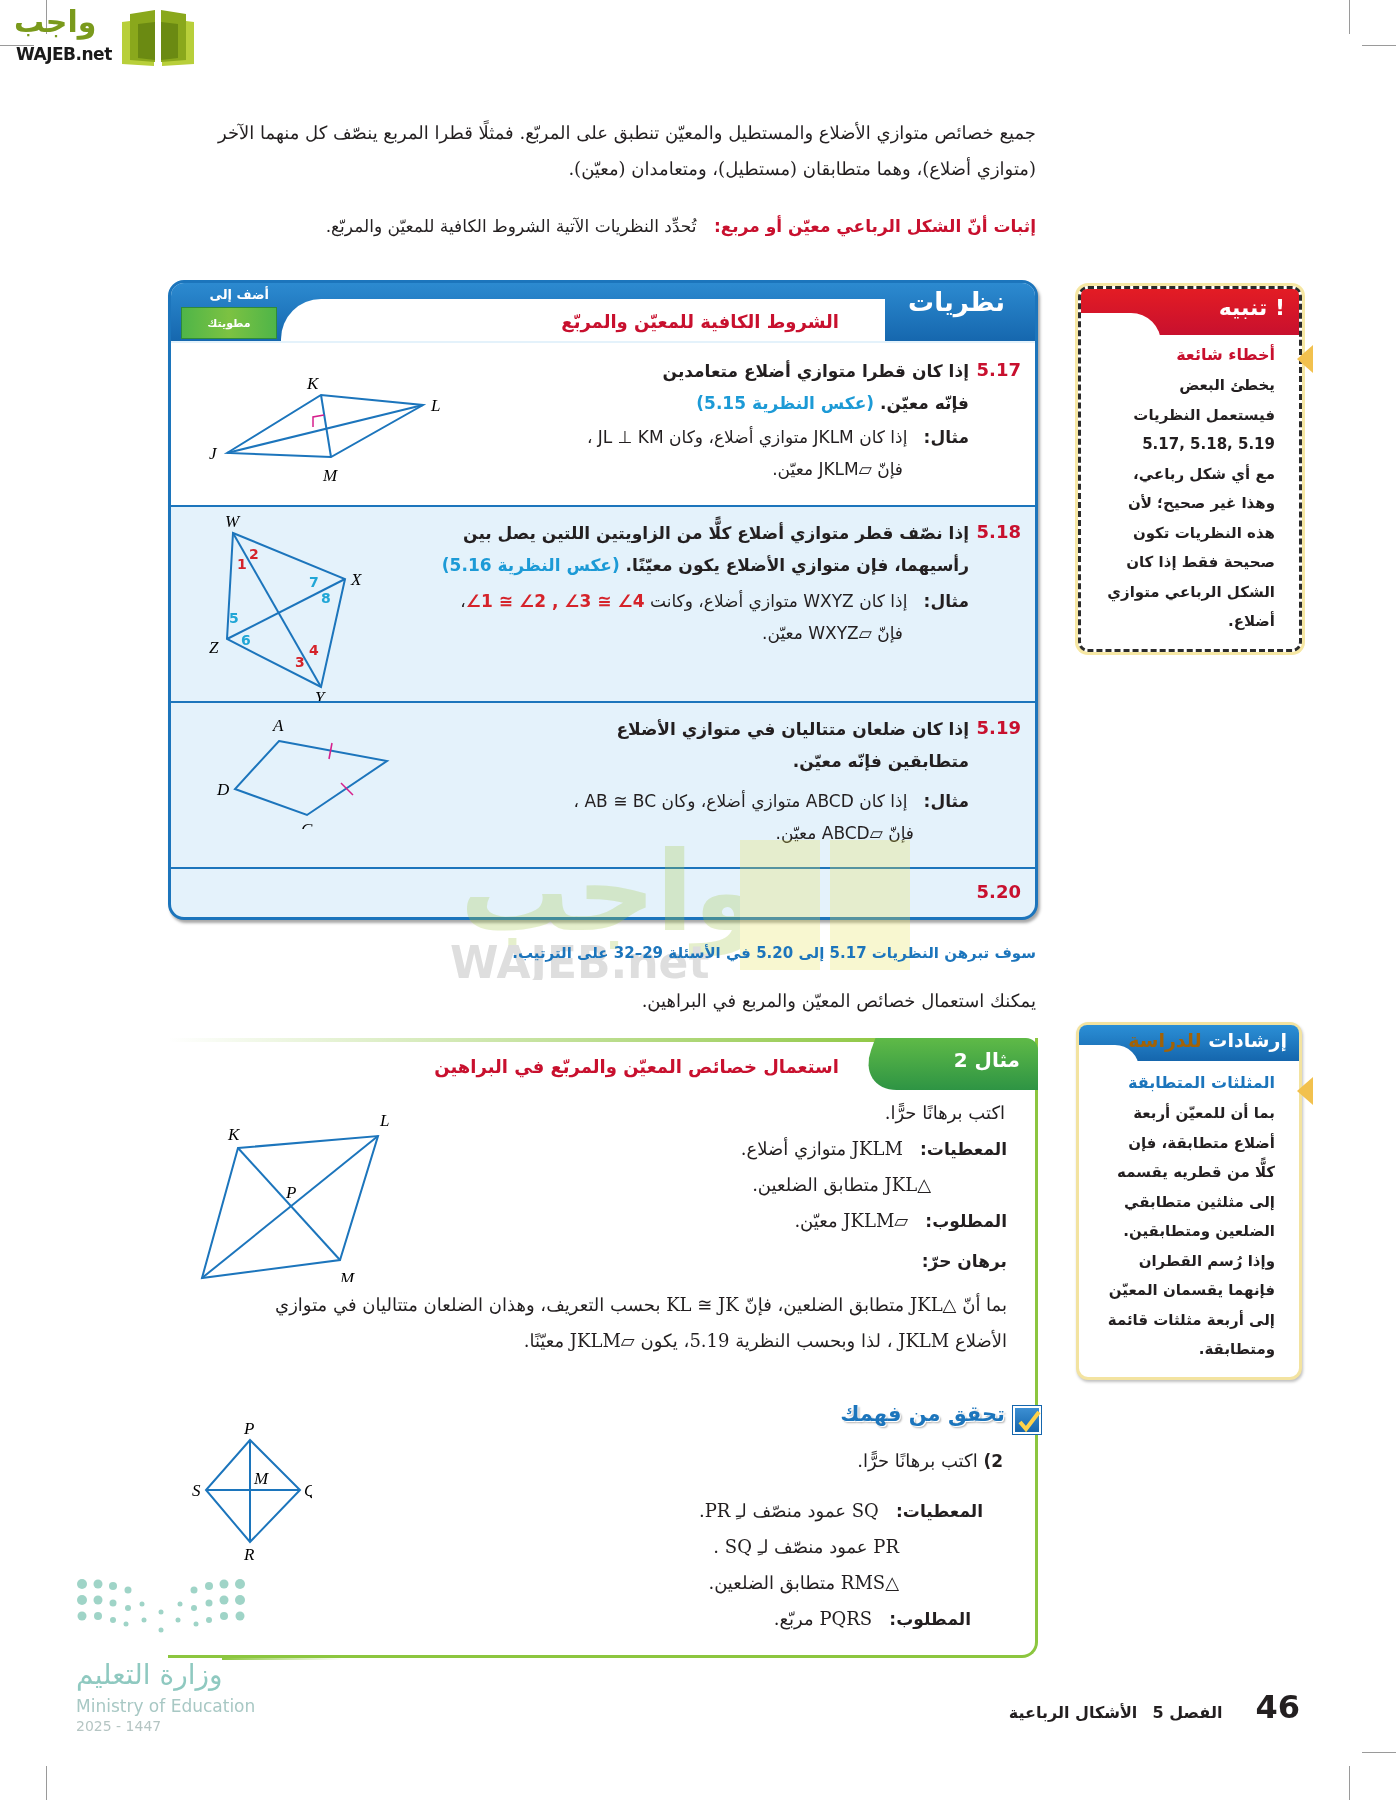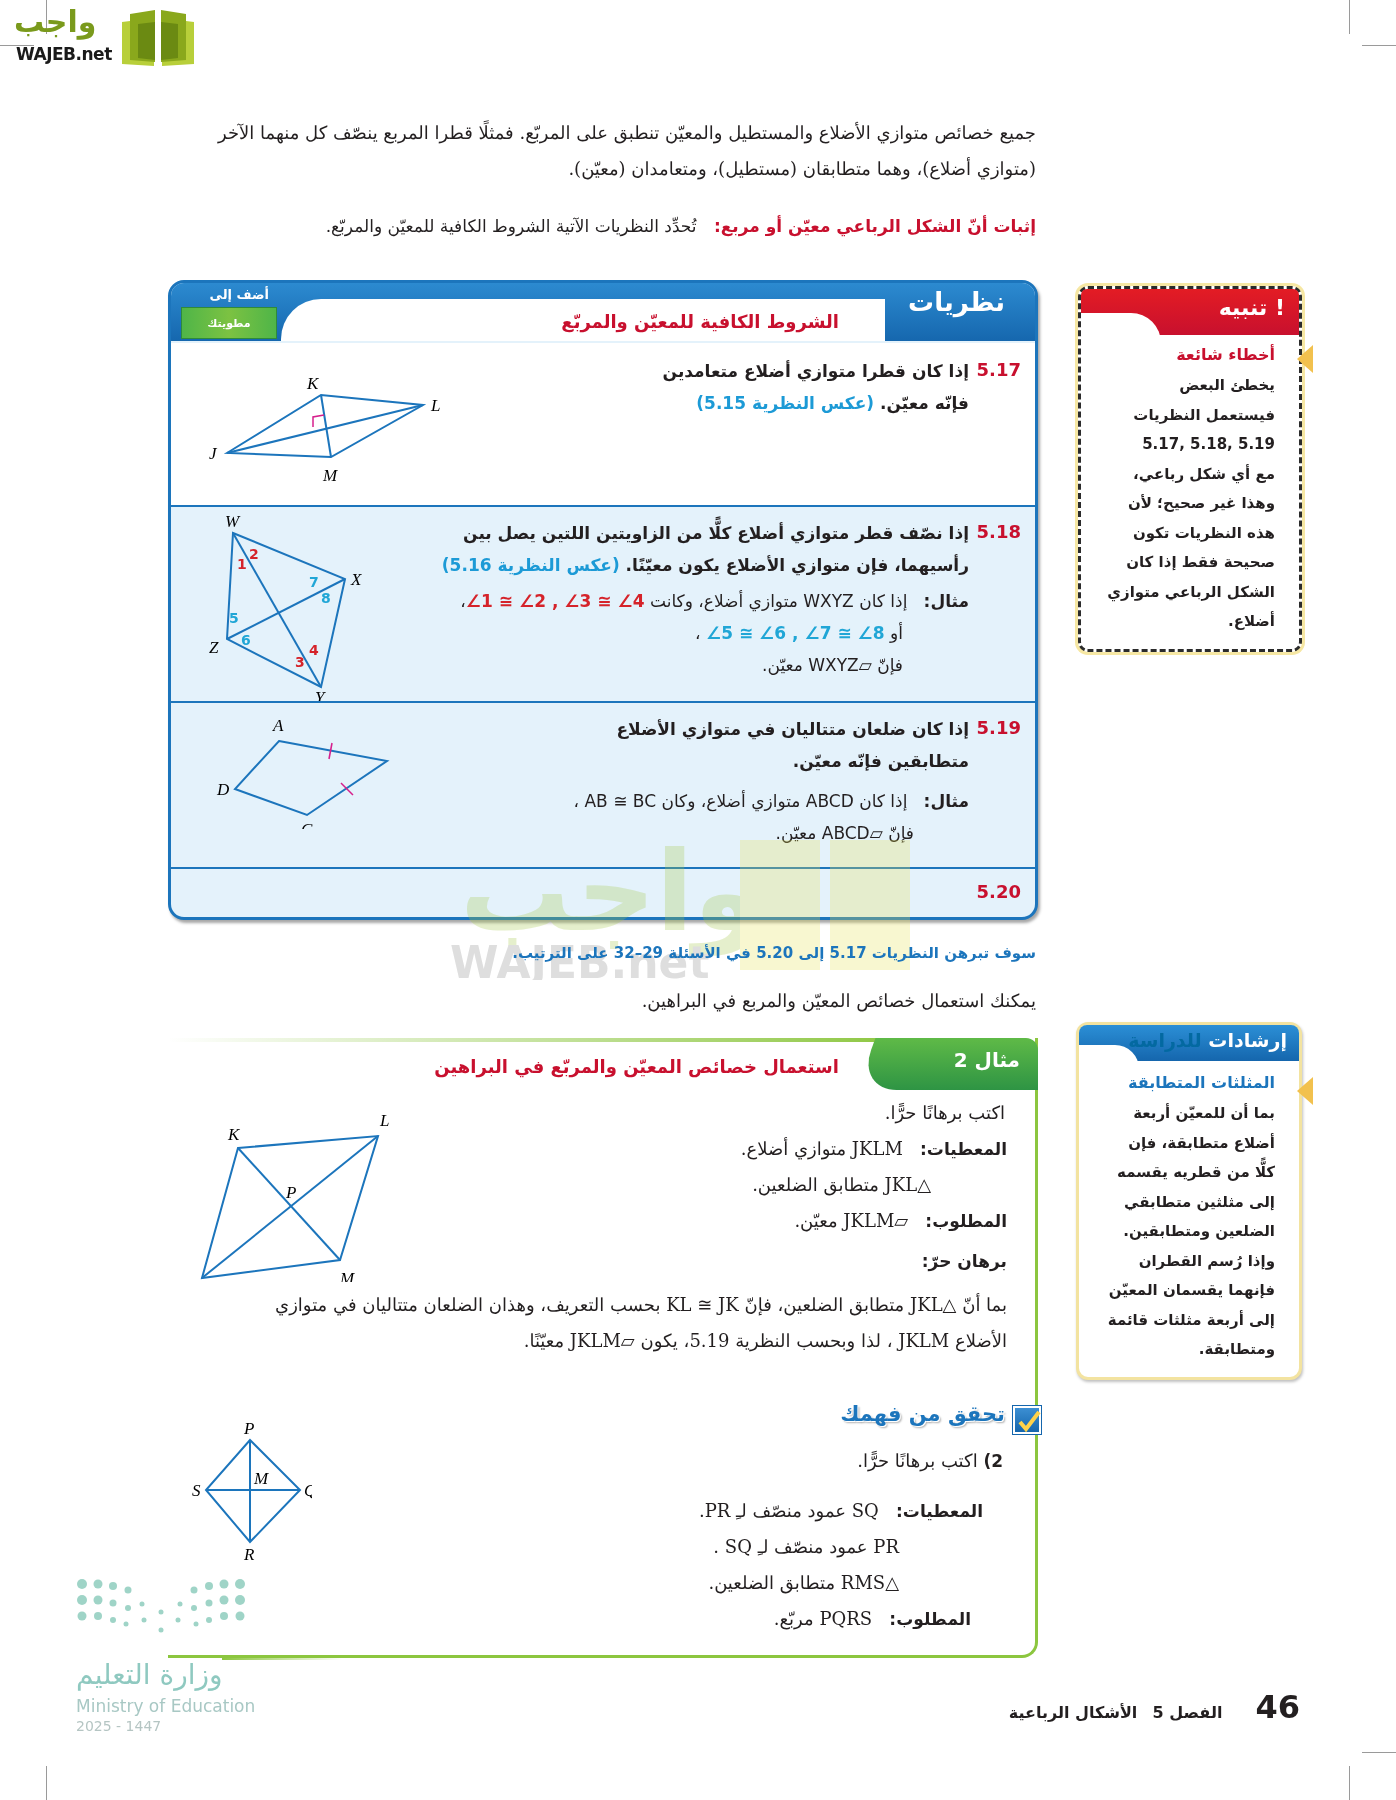--- a/index.html
+++ b/index.html
@@ -52,21 +52,21 @@
   .caution-body { position: absolute; right: 24px; top: 82px; width: 180px; font-size: 15px; font-weight: bold; line-height: 29.5px; direction: rtl; text-align: right; }
 
   .note { position: absolute; right: 360px; top: 944px; font-size: 15px; font-weight: bold; color: #1c75bc; direction: rtl; }
   .note2 { position: absolute; right: 360px; top: 990px; font-family: "DejaVu Serif", serif; font-size: 18px; direction: rtl; }
 
   
   .study { position: absolute; left: 1076px; top: 1022px; width: 226px; height: 358px; border: 3px solid #f3e3a0; border-radius: 12px; background: #fff; box-shadow: 1px 2px 3px rgba(0,0,0,0.25); }
   .study-head { position: absolute; left: 0; top: 0; width: 100%; height: 36px; background: linear-gradient(#2b8fd6,#1566ad); border-radius: 8px 8px 0 0; }
   .study-head-cut { position: absolute; left: 0; top: 20px; width: 60px; height: 24px; background: #fff; border-radius: 0 30px 0 0; }
   .study-title { position: absolute; right: 12px; top: 4px; font-size: 19px; font-weight: bold; color: #fff; }
-  .study-title .y { color: #0369a1; }
+  .study-title .y { color: #a16207; }
   .study-sub { position: absolute; right: 24px; top: 48px; font-size: 16px; font-weight: bold; color: #1c75bc; }
   .study-arrow { position: absolute; right: -14px; top: 52px; width: 0; height: 0; border-top: 14px solid transparent; border-bottom: 14px solid transparent; border-right: 16px solid #f2c14e; }
   .study-body { position: absolute; right: 24px; top: 74px; width: 180px; font-size: 15px; font-weight: bold; line-height: 29.5px; direction: rtl; text-align: right; }
 
   
   .ex2 { position: absolute; left: 168px; top: 1038px; width: 870px; height: 620px; border-right: 3px solid #8cc63f; border-bottom: 3px solid #8cc63f; border-radius: 0 0 16px 0; }
   .ex2-topline { position: absolute; left: 0; top: 0; width: 740px; height: 4px; background: linear-gradient(90deg, rgba(140,198,63,0), #8cc63f); }
   .ex2-tab { position: absolute; right: -3px; top: 0; width: 132px; height: 52px; background: linear-gradient(#5fba47,#2e9444); border-radius: 0 12px 0 0; }
   .ex2-tab-cut { position: absolute; left: -40px; top: 0; width: 60px; height: 52px; background: linear-gradient(#5fba47,#2e9444); border-radius: 0 0 0 40px; transform: skewX(-20deg); }
   .ex2-tab-label { position: absolute; right: 18px; top: 10px; font-size: 20px; font-weight: bold; color: #fff; direction: rtl; }
@@ -128,41 +128,44 @@
     <div class="foldable-top">أضف إلى</div>
     <div class="foldable-tag">مطويتك</div>
   </div>
 
   <div class="thm-row" style="top:60px;height:162px;border-top:none;background:#fff;">
     <div class="thm-num" style="top:16px;">5.17</div>
     <div class="thm-text" style="top:12px;">
       <div>إذا كان قطرا متوازي أضلاع متعامدين</div>
       <div><span>فإنّه معيّن.</span> <span class="ref">(عكس النظرية 5.15)</span></div>
     </div>
+    <div class="ex" style="top:78px;">
+      <div><b>مثال:</b>&nbsp;&nbsp;&nbsp;<span>إذا كان JKLM متوازي أضلاع، وكان JL ⊥ KM ،</span></div>
+      <div style="margin-right:66px;">فإنّ ▱JKLM معيّن.</div>
+    </div>
     <svg class="abs" style="left:20px;top:4px;" width="260" height="150" viewBox="0 0 260 150">
       <polygon points="36,106 130,48 232,58 140,110" fill="none" stroke="#1c75bc" stroke-width="2"></polygon>
       <line x1="36" y1="106" x2="232" y2="58" stroke="#1c75bc" stroke-width="2"></line>
       <line x1="130" y1="48" x2="140" y2="110" stroke="#1c75bc" stroke-width="2"></line>
       <polyline points="122,80 122,70 133,68" fill="none" stroke="#d61f8c" stroke-width="1.5"></polyline>
       <text x="116" y="42" class="it" font-size="17">K</text>
       <text x="240" y="64" class="it" font-size="17">L</text>
       <text x="18" y="112" class="it" font-size="17">J</text>
       <text x="132" y="134" class="it" font-size="17">M</text>
     </svg>
   </div>
 
   <div class="thm-row" style="top:222px;height:196px;">
     <div class="thm-num" style="top:14px;">5.18</div>
     <div class="thm-text" style="top:10px;">
       <div>إذا نصّف قطر متوازي أضلاع كلًّا من الزاويتين اللتين يصل بين</div>
       <div><span>رأسيهما، فإن متوازي الأضلاع يكون معيّنًا.</span> <span class="ref">(عكس النظرية 5.16)</span></div>
     </div>
     <div class="ex" style="top:78px;">
       <div><b>مثال:</b>&nbsp;&nbsp;&nbsp;<span>إذا كان WXYZ متوازي أضلاع، وكانت</span> <span class="r" dir="ltr">∠1 ≅ ∠2 , ∠3 ≅ ∠4</span>،</div>
-      <div style="margin-right:66px;"><span>أو</span> <span class="c" dir="ltr">∠5 ≅ ∠6 , ∠7 ≅ ∠8</span> ،</div>
       <div style="margin-right:66px;">فإنّ ▱WXYZ معيّن.</div>
     </div>
     <svg class="abs" style="left:14px;top:0;" width="180" height="196" viewBox="0 0 180 196">
       <polygon points="48,26 160,72 136,180 42,132" fill="none" stroke="#1c75bc" stroke-width="2"></polygon>
       <line x1="48" y1="26" x2="136" y2="180" stroke="#1c75bc" stroke-width="2"></line>
       <line x1="160" y1="72" x2="42" y2="132" stroke="#1c75bc" stroke-width="2"></line>
       <text x="40" y="20" class="it" font-size="17">W</text>
       <text x="166" y="78" class="it" font-size="17">X</text>
       <text x="130" y="196" class="it" font-size="17">Y</text>
       <text x="24" y="146" class="it" font-size="17">Z</text>

